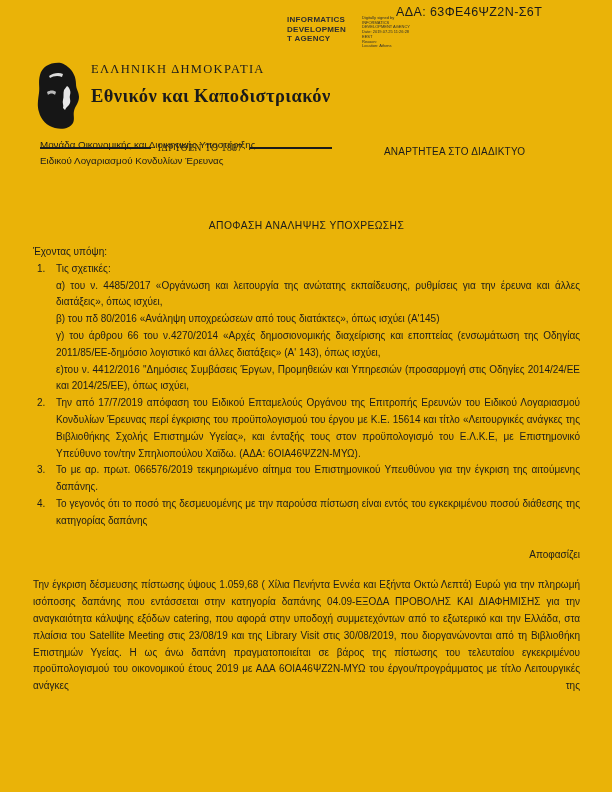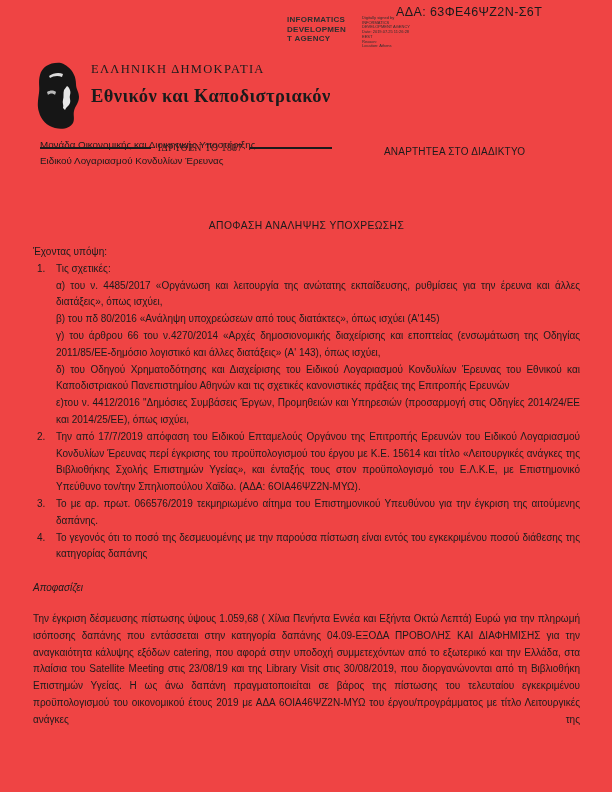--- a/index.html
+++ b/index.html
@@ -1,20 +1,20 @@
 <!DOCTYPE html>
 <html><head>
 <meta charset="utf-8">
 <style>
   html, body { margin:0; padding:0; background:#e8e8e8; }
   .page {
     position: relative;
     width: 612px; height: 792px;
     margin: 0 auto;
-    background: #ef4444;
+    background: #eab308;
     font-family: "Liberation Sans", sans-serif;
     color: #1b1b1b;
     overflow: hidden;
   }
 
   
   .ada-code {
     position: absolute; top: 5px; left: 396px;
     font-size: 12.5px; letter-spacing: 0.4px; white-space: nowrap;
   }
@@ -45,21 +45,21 @@
   .publication { position: absolute; left: 384px; top: 146px; font-size: 10px; letter-spacing: 0.2px; white-space: nowrap; }
   .meta-right  { position: absolute; left: 417px; top: 171px; font-size: 9.5px; line-height: 20px; white-space: nowrap; }
 
   
   .doc-body { position: absolute; left: 33px; top: 219px; width: 547px; font-size: 10px; line-height: 16.8px; }
   .doc-title { text-align: center; font-size: 10.3px; letter-spacing: 0.4px; margin-bottom: 12px; line-height: 13px; }
   .preamble { text-align: left; }
   .item { display: flex; }
   .item-num { width: 19px; flex: none; padding-left: 4px; }
   .item-body { flex: 1; text-align: justify; }
-  .verdict-heading { text-align: left; margin-top: 17px; margin-bottom: 14px; font-style: italic; }
+  .verdict-heading { text-align: right; margin-top: 17px; margin-bottom: 14px; }
   .verdict-body { text-align: justify; text-align-last: justify; }
 </style>
 </head>
 <body>
 
 <div class="page">
 
   <div class="ada-code">ΑΔΑ: 63ΦΕ46ΨΖ2Ν-Σ6Τ</div>
 
   <div class="stamp">
@@ -110,21 +110,20 @@
     <div class="doc-title">ΑΠΟΦΑΣΗ ΑΝΑΛΗΨΗΣ ΥΠΟΧΡΕΩΣΗΣ</div>
     <div class="preamble">Έχοντας υπόψη:</div>
 
     <div class="item">
       <div class="item-num">1.</div>
       <div class="item-body">
         <div>Τις σχετικές:</div>
         <div>α) του ν. 4485/2017 «Οργάνωση και λειτουργία της ανώτατης εκπαίδευσης, ρυθμίσεις για την  έρευνα και άλλες διατάξεις», όπως ισχύει,</div>
         <div>β) του πδ 80/2016 «Ανάληψη υποχρεώσεων από τους διατάκτες», όπως ισχύει (Α'145)</div>
         <div>γ) του άρθρου 66 του ν.4270/2014 «Αρχές δημοσιονομικής διαχείρισης και εποπτείας (ενσωμάτωση της Οδηγίας 2011/85/ΕΕ-δημόσιο λογιστικό και άλλες διατάξεις» (Α' 143), όπως ισχύει,</div>
-        <div>δ) του Οδηγού Χρηματοδότησης και Διαχείρισης του Ειδικού Λογαριασμού Κονδυλίων Έρευνας του Εθνικού και Καποδιστριακού Πανεπιστημίου Αθηνών και τις σχετικές κανονιστικές πράξεις της Επιτροπής Ερευνών</div>
         <div>ε)του ν. 4412/2016 "Δημόσιες Συμβάσεις Έργων, Προμηθειών και Υπηρεσιών (προσαρμογή στις Οδηγίες 2014/24/ΕΕ και 2014/25/ΕΕ), όπως ισχύει,</div>
       </div>
     </div>
 
     <div class="item">
       <div class="item-num">2.</div>
       <div class="item-body">Την από 17/7/2019 απόφαση του Ειδικού Επταμελούς Οργάνου της Επιτροπής Ερευνών του Ειδικού Λογαριασμού Κονδυλίων Έρευνας περί έγκρισης του προϋπολογισμού του έργου με Κ.Ε. 15614 και τίτλο «Λειτουργικές ανάγκες της Βιβλιοθήκης Σχολής Επιστημών Υγείας», και ένταξής τους στον προϋπολογισμό του Ε.Λ.Κ.Ε, με Επιστημονικό Υπεύθυνο τον/την  Σπηλιοπούλου Χαϊδω. (ΑΔΑ: 6ΟΙΑ46ΨΖ2Ν-ΜΥΩ).</div>
     </div>
 
     <div class="item">

